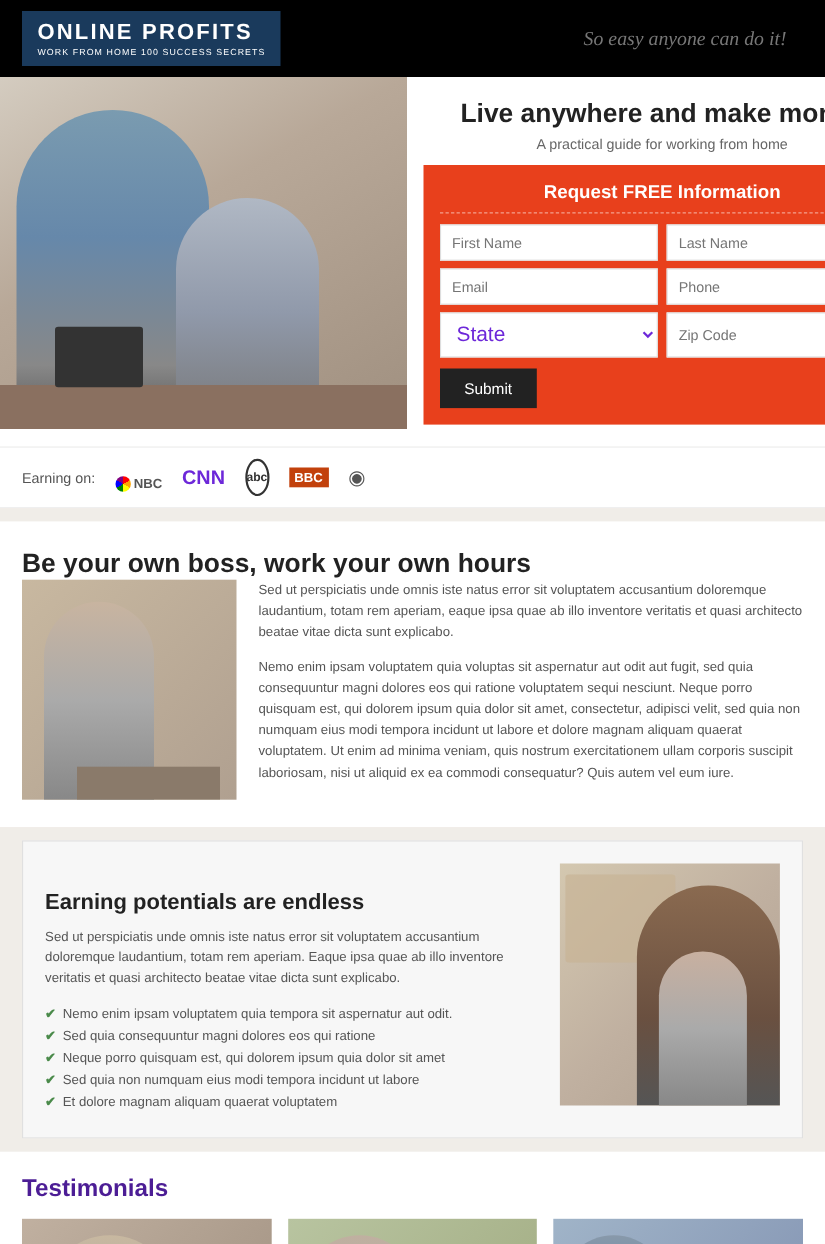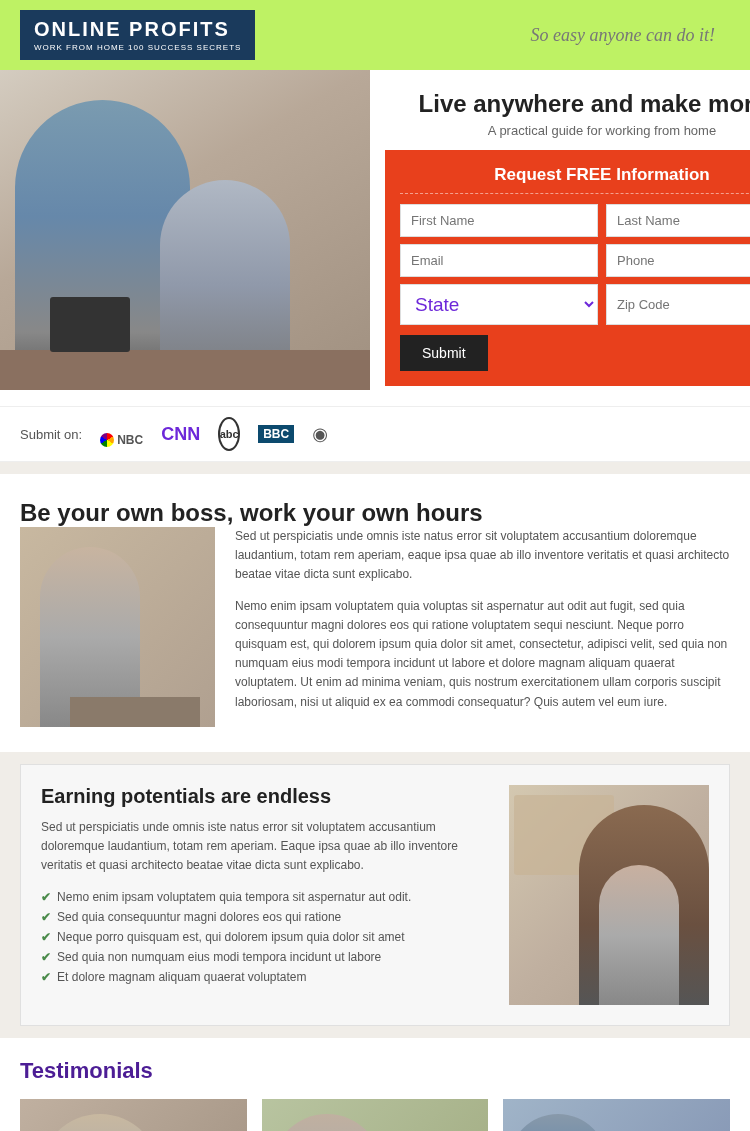--- a/index.html
+++ b/index.html
@@ -1,21 +1,21 @@
 <!DOCTYPE html>
 <html><head>
   <meta charset="utf-8">
   <style>
     * { box-sizing: border-box; margin: 0; padding: 0; }
     body { font-family: Arial, sans-serif; background: #f0ede8; color: #333; font-size: 14px; }
   </style>
 </head>
 <body>
 
-<div style="display:flex; justify-content:space-between; align-items:center; padding:10px 20px; background:#bef264;">
+<div style="display:flex; justify-content:space-between; align-items:center; padding:10px 20px; background:#000000;">
   <div style="background:#1a3a5c; color:#fff; padding:8px 14px;">
     <div style="font-size:20px; font-weight:bold; letter-spacing:2px;">ONLINE PROFITS</div>
     <div style="font-size:8px; letter-spacing:1px; margin-top:2px;">WORK FROM HOME 100 SUCCESS SECRETS</div>
   </div>
   <div style="font-style:italic; font-size:18px; color:#777; font-family:Georgia,serif; margin-right:15px;">So easy anyone can do it!</div>
 </div>
 
 <div style="display:flex; background:#fff; min-height:320px;">
 
   <div style="width:370px; min-width:370px; height:320px; overflow:hidden; position:relative; background: linear-gradient(150deg, #d4ccc0 0%, #b8a898 40%, #a09080 100%);">
@@ -49,28 +49,28 @@
           <option>Alabama</option><option>Alaska</option><option>Arizona</option><option>California</option><option>Colorado</option><option>Florida</option><option>Georgia</option><option>New York</option><option>Texas</option>
         </select>
         <input type="text" style="flex: 1 1 0%; padding: 8px 10px; border: 1px solid rgb(221, 221, 221); font-size: 13px; color: rgb(153, 153, 153);" placeholder="Zip Code">
       </div>
       <button style="background:#222; color:#fff; border:none; padding:10px 22px; font-size:14px; cursor:pointer;">Submit</button>
     </div>
   </div>
 </div>
 
 <div style="background:#fff; padding:10px 20px; display:flex; align-items:center; gap:18px; border-top:1px solid #eee; border-bottom:1px solid #eee;">
-  <span style="color:#555; font-size:13px;">Submit on:</span>
+  <span style="color:#555; font-size:13px;">Earning on:</span>
   <span style="display:flex; align-items:center; gap:3px; font-size:12px; color:#555; font-weight:bold;margin-top:12px;">
     <span style="display:inline-block; width:14px; height:14px; border-radius:50%; background:conic-gradient(red 0deg 60deg, orange 60deg 120deg, yellow 120deg 180deg, green 180deg 240deg, blue 240deg 300deg, purple 300deg 360deg);"></span>
     NBC
   </span>
   <span style="font-weight:bold; color:#6d28d9; font-size:18px;">CNN</span>
   <span style="font-weight:bold; color:#333; font-size:11px; border:2px solid #333; border-radius:50%; width:22px; height:34px; display:flex; align-items:center; justify-content:center;">abc</span>
-  <span style="font-weight:bold; color:#fff; background:#0c4a6e; padding:2px 5px; font-size:12px;">BBC</span>
+  <span style="font-weight:bold; color:#fff; background:#c2410c; padding:2px 5px; font-size:12px;">BBC</span>
   <span style="color:#555; font-size:18px;">◉</span>
 </div>
 
 <div style="height:12px; background:#f0ede8;"></div>
 
 <div style="background:#fff; padding:25px 20px;">
   <h2 style="font-size:24px; color:#222; font-weight:bold;">Be your own boss, work your own hours</h2>
   <div style="display:flex; gap:20px;">
 
     <div style="width:195px; min-width:195px; height:200px; position:relative; overflow:hidden; background:linear-gradient(135deg,#c8b8a0 0%,#b0a090 100%);">
@@ -81,21 +81,21 @@
       <p style="font-size:12px; color:#555; line-height:1.6; margin-bottom:12px;">Sed ut perspiciatis unde omnis iste natus error sit voluptatem accusantium doloremque laudantium, totam rem aperiam, eaque ipsa quae ab illo inventore veritatis et quasi architecto beatae vitae dicta sunt explicabo.</p>
       <p style="font-size:12px; color:#555; line-height:1.6;">Nemo enim ipsam voluptatem quia voluptas sit aspernatur aut odit aut fugit, sed quia consequuntur magni dolores eos qui ratione voluptatem sequi nesciunt. Neque porro quisquam est, qui dolorem ipsum quia dolor sit amet, consectetur, adipisci velit, sed quia non numquam eius modi tempora incidunt ut labore et dolore magnam aliquam quaerat voluptatem. Ut enim ad minima veniam, quis nostrum exercitationem ullam corporis suscipit laboriosam, nisi ut aliquid ex ea commodi consequatur? Quis autem vel eum iure.</p>
     </div>
   </div>
 </div>
 
 <div style="height:12px; background:#f0ede8;"></div>
 
 <div style="background:#f7f7f7; border:1px solid #e0e0e0; margin:0 20px; padding:20px;">
   <div style="display:flex; gap:20px; align-items:flex-start;">
-    <div style="flex:1;">
+    <div style="flex:1;margin-top:24px;">
       <h2 style="font-size:20px; color:#222; margin-bottom:10px; font-weight:bold;">Earning potentials are endless</h2>
       <p style="font-size:12px; color:#555; line-height:1.6; margin-bottom:14px;">Sed ut perspiciatis unde omnis iste natus error sit voluptatem accusantium doloremque laudantium, totam rem aperiam. Eaque ipsa quae ab illo inventore veritatis et quasi architecto beatae vitae dicta sunt explicabo.</p>
       <ul style="list-style:none;">
         <li style="display:flex; align-items:flex-start; gap:6px; margin-bottom:6px; font-size:12px; color:#555;">
           <span style="color:#4a8a4a; font-weight:bold; flex-shrink:0;">✔</span>
           <span>Nemo enim ipsam voluptatem quia tempora sit aspernatur aut odit.</span>
         </li>
         <li style="display:flex; align-items:flex-start; gap:6px; margin-bottom:6px; font-size:12px; color:#555;">
           <span style="color:#4a8a4a; font-weight:bold; flex-shrink:0;">✔</span>
           <span>Sed quia consequuntur magni dolores eos qui ratione</span>

